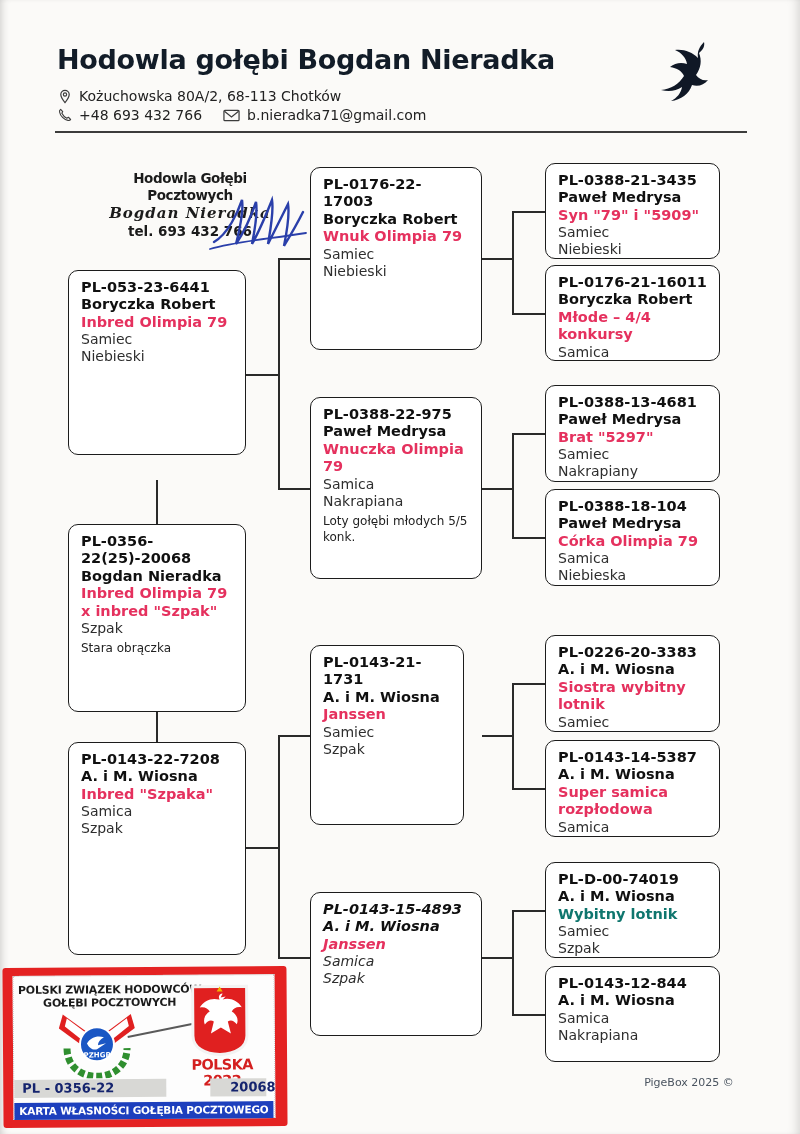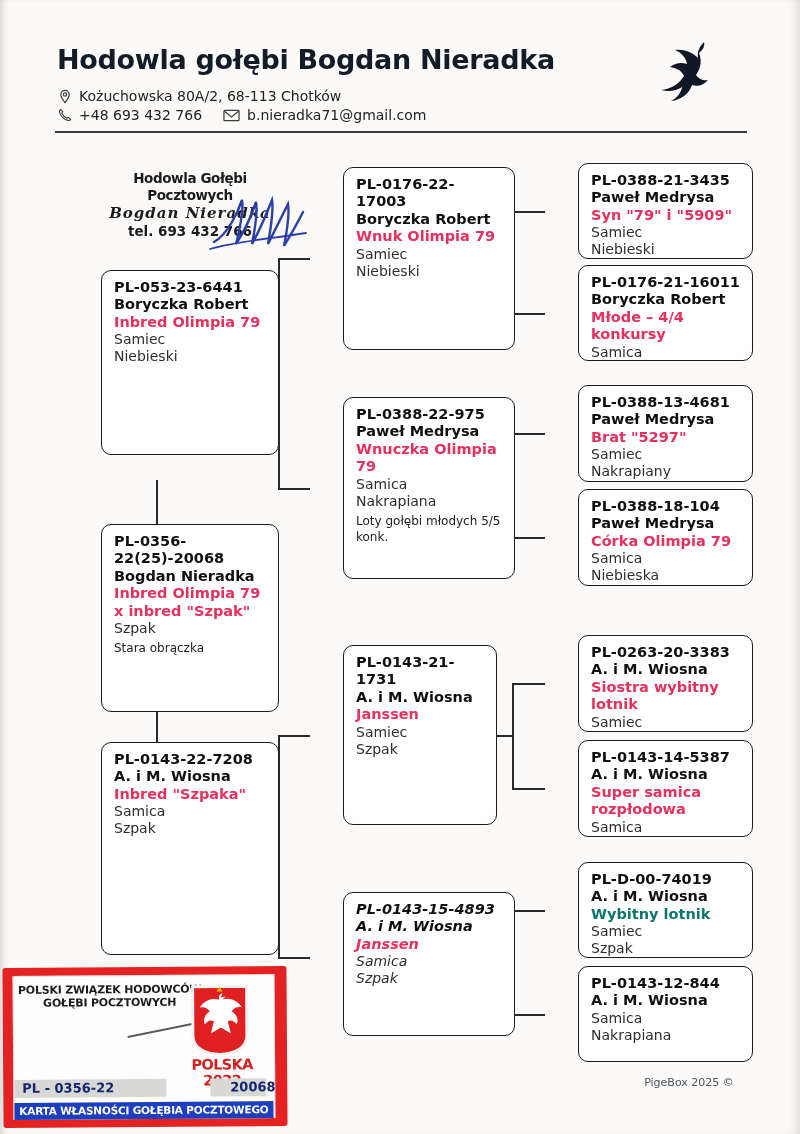--- a/index.html
+++ b/index.html
@@ -15,21 +15,21 @@
   .hdr-row{font-size:14px;color:#222;display:flex;align-items:center;gap:7px;}
   .hdr-icon svg{display:block;}
   #hrule{left:55px;top:131px;width:692px;height:2px;background:#3c3c3c;}
   
   #stamp{left:92px;top:170px;width:196px;text-align:center;line-height:1.25;}
   #stamp .s1{font-size:13.5px;font-weight:bold;letter-spacing:-0.4px;}
   #stamp .s2{font-family:"DejaVu Serif","Liberation Serif",serif;font-style:italic;font-weight:bold;font-size:15px;letter-spacing:1px;}
   #stamp .s3{font-size:13.5px;font-weight:bold;}
   
   .pbox{position:absolute;background:#fff;border:1.6px solid #1c1c1c;border-radius:10px;
-        padding:8px 12px;box-sizing:border-box;margin-left:33px;}
+        padding:8px 12px;box-sizing:border-box;}
   .ring,.owner{font-size:14.5px;font-weight:bold;color:#101010;line-height:1.2;}
   .redline{font-size:14.5px;font-weight:bold;line-height:1.2;}
   .info{font-size:14px;color:#2e2e2e;line-height:1.22;}
   .note{font-size:12px;color:#222;line-height:1.35;margin-top:3px;}
   .cline{position:absolute;background:#2a2a2a;}
   .h{height:1.5px;} .v{width:1.5px;}
   
   #sticker{left:3px;top:967px;width:284px;height:160px;background:#e42222;border-radius:3px;transform:rotate(-0.4deg);}
   #sticker-inner{position:absolute;left:10px;top:8px;width:262px;height:144px;background:#fdfdfd;
                  border:1.5px dotted #c9c9c9;box-sizing:border-box;}
@@ -211,21 +211,21 @@
 
   <div class="pbox" style="left:545px;top:489px;width:175px;height:97px;">
     <div class="ring">PL-0388-18-104</div>
     <div class="owner">Paweł Medrysa</div>
     <div class="redline" style="color: rgb(229, 49, 94);">Córka Olimpia 79</div>
     <div class="info">Samica</div>
     <div class="info">Niebieska</div>
   </div>
 
   <div class="pbox" style="left:545px;top:635px;width:175px;height:97px;">
-    <div class="ring">PL-0263-20-3383</div>
+    <div class="ring">PL-0226-20-3383</div>
     <div class="owner">A. i M. Wiosna</div>
     <div class="redline" style="color: rgb(229, 49, 94);">Siostra wybitny lotnik</div>
     <div class="info">Samiec</div>
   </div>
 
   <div class="pbox" style="left:545px;top:740px;width:175px;height:97px;">
     <div class="ring">PL-0143-14-5387</div>
     <div class="owner">A. i M. Wiosna</div>
     <div class="redline" style="color: rgb(229, 49, 94);">Super samica rozpłodowa</div>
     <div class="info">Samica</div>
@@ -244,20 +244,32 @@
     <div class="owner">A. i M. Wiosna</div>
     <div class="info">Samica</div>
     <div class="info">Nakrapiana</div>
   </div>
 
   <div class="abs" id="sticker">
     <div id="sticker-inner">
       <div class="org" style="top:7px;">POLSKI ZWIĄZEK HODOWCÓW</div>
       <div class="org" style="top:20px;">GOŁĘBI POCZTOWYCH</div>
 
+      <div style="position:absolute;left:45px;top:36px;">
+        <svg width="76" height="66" viewBox="0 0 76 66">
+          <polygon points="4,2 34,24 30,38 0,16" fill="#e02020"></polygon>
+          <polygon points="8,6 32,24 30,33 6,14" fill="#ffffff"></polygon>
+          <polygon points="72,2 42,24 46,38 76,16" fill="#e02020"></polygon>
+          <polygon points="68,6 44,24 46,33 70,14" fill="#ffffff"></polygon>
+          <path d="M8,36 C8,54 22,64 38,64 C54,64 68,54 68,36" fill="none" stroke="#2f8f2f" stroke-width="7" stroke-dasharray="6 3"></path>
+          <circle cx="38" cy="32" r="17" fill="#1a56c4" stroke="#ffffff" stroke-width="2"></circle>
+          <path d="M28,31 C32,25 38,23 45,25 C41,27 39,30 39,33 L47,31 L38,37 C33,38 30,35 28,31 Z" fill="#ffffff"></path>
+          <text x="38" y="45" text-anchor="middle" font-size="7" font-weight="bold" fill="#ffffff">PZHGP</text>
+        </svg>
+      </div>
 
       <div id="diagline"></div>
 
       <div style="position:absolute;left:176px;top:8px;">
         <svg width="60" height="74" viewBox="0 0 60 74">
           <path d="M3,3 H57 V52 C57,64 45,71 30,71 C15,71 3,64 3,52 Z" fill="#e02020" stroke="#f3f3f3" stroke-width="3"></path>
           <path d="M27,8 L30,3 L33,8 Z" fill="#f0b400"></path>
           <path d="M30,16 C28,13 30,10 33,10 L31,14 L36,13 L33,16 C40,14 48,17 52,24 C47,23 44,25 42,28 C47,31 49,36 47,41 C44,37 41,36 38,38 L41,50 L31,44 L21,50 L24,38 C21,36 18,37 15,41 C13,36 15,31 20,28 C18,25 15,23 10,24 C14,17 22,14 29,16 Z" fill="#ffffff"></path>
         </svg>
       </div>

